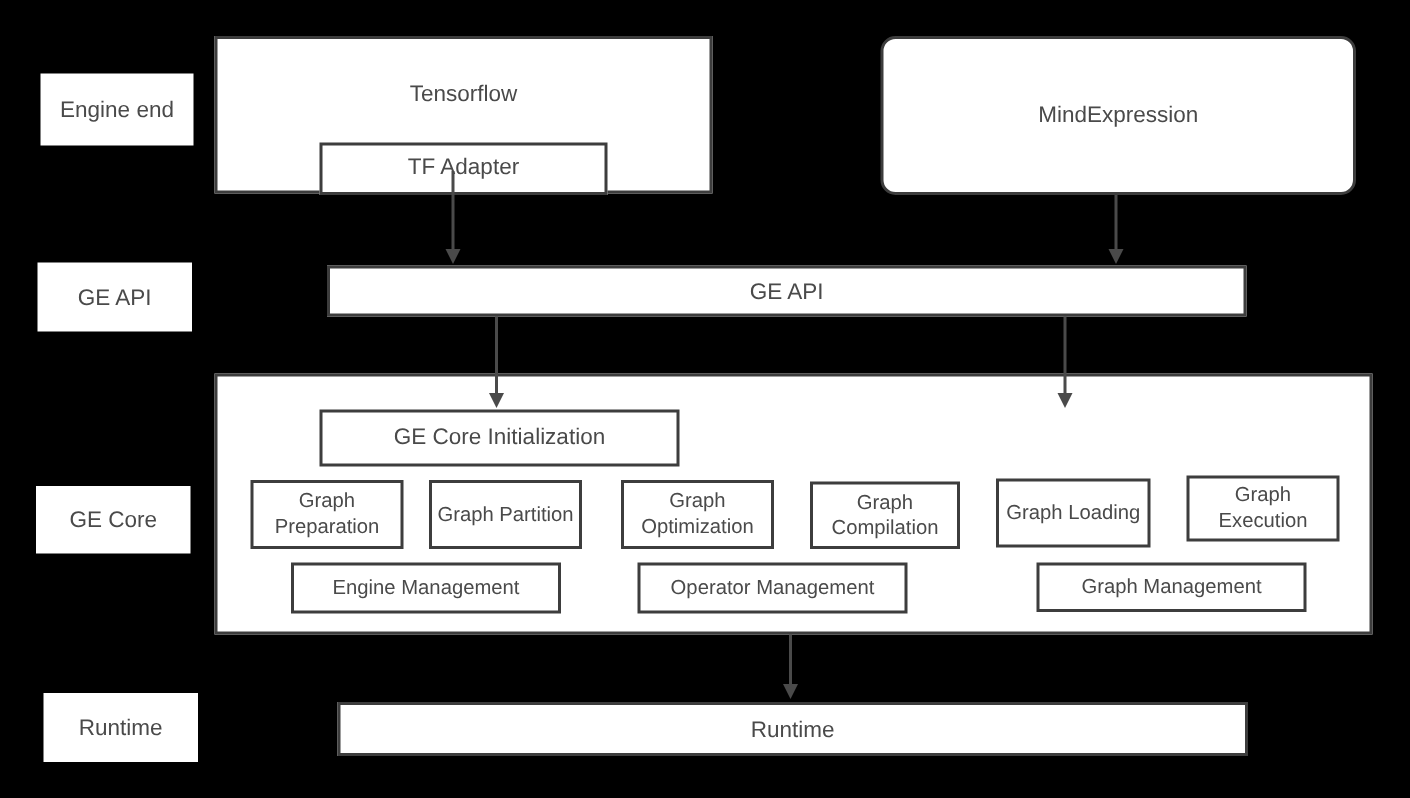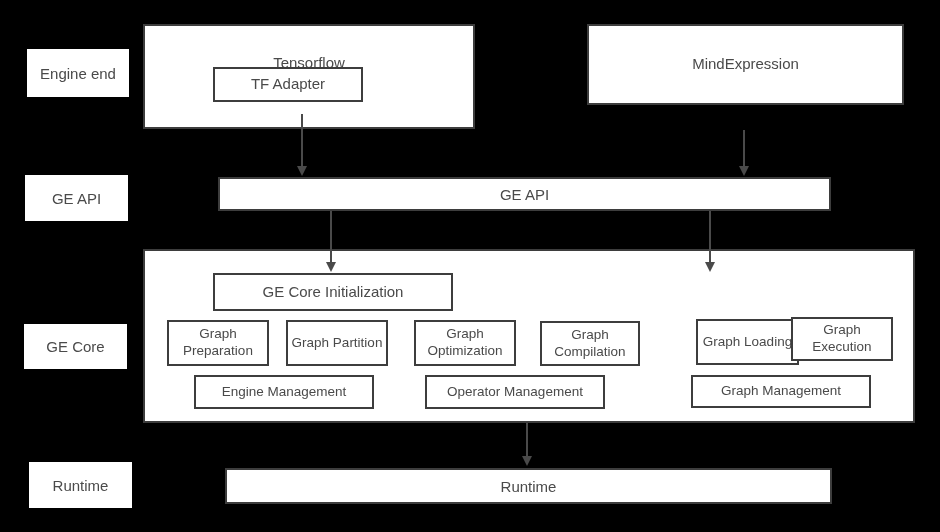--- a/index.html
+++ b/index.html
@@ -71,35 +71,35 @@
 
 <div id="canvas">
 
   <div class="rowlabel" style="left:27px;top:49px;width:102px;height:48px;">Engine end</div>
   <div class="rowlabel" style="left:25px;top:175px;width:103px;height:46px;">GE API</div>
   <div class="rowlabel" style="left:24px;top:324px;width:103px;height:45px;">GE Core</div>
   <div class="rowlabel" style="left:29px;top:462px;width:103px;height:46px;">Runtime</div>
 
   <div class="container-box" style="left:143px;top:24px;width:332px;height:105px;"></div>
   <div class="toplabel" style="left:143px;top:54px;width:332px;">Tensorflow</div>
-  <div class="box" style="left:213px;top:67px;width:150px;height:35px;">TF Adapter</div>
+  <div class="box" style="left:213px;top:95px;width:192px;height:35px;">TF Adapter</div>
 
-  <div class="box" style="left:587px;top:24px;width:317px;height:81px;">MindExpression</div>
+  <div class="box" style="left:587px;top:24px;width:317px;height:106px;border-radius:10px;">MindExpression</div>
 
   <div class="bar" style="left:218px;top:177px;width:613px;height:34px;">GE API</div>
 
   <div class="container-box" style="left:143px;top:249px;width:772px;height:174px;"></div>
 
   <div class="box" style="left:213px;top:273px;width:240px;height:38px;">GE Core Initialization</div>
 
   <div class="box small" style="left:167px;top:320px;width:102px;height:46px;">Graph Preparation</div>
   <div class="box small" style="left:286px;top:320px;width:102px;height:46px;">Graph Partition</div>
   <div class="box small" style="left:414px;top:320px;width:102px;height:46px;">Graph Optimization</div>
   <div class="box small" style="left:540px;top:321px;width:100px;height:45px;">Graph Compilation</div>
-  <div class="box small" style="left:664px;top:319px;width:103px;height:46px;margin-left:32px;">Graph Loading</div>
+  <div class="box small" style="left:664px;top:319px;width:103px;height:46px;">Graph Loading</div>
   <div class="box small" style="left:791px;top:317px;width:102px;height:44px;">Graph Execution</div>
 
   <div class="box small" style="left:194px;top:375px;width:180px;height:34px;">Engine Management</div>
   <div class="box small" style="left:425px;top:375px;width:180px;height:34px;">Operator Management</div>
   <div class="box small" style="left:691px;top:375px;width:180px;height:33px;">Graph Management</div>
 
   <div class="bar" style="left:225px;top:468px;width:607px;height:36px;">Runtime</div>
 
   <div class="arrow" style="left:297px;top:114px;width:10px;height:62px;">
     <div class="shaft" style="height:52px;"></div>

